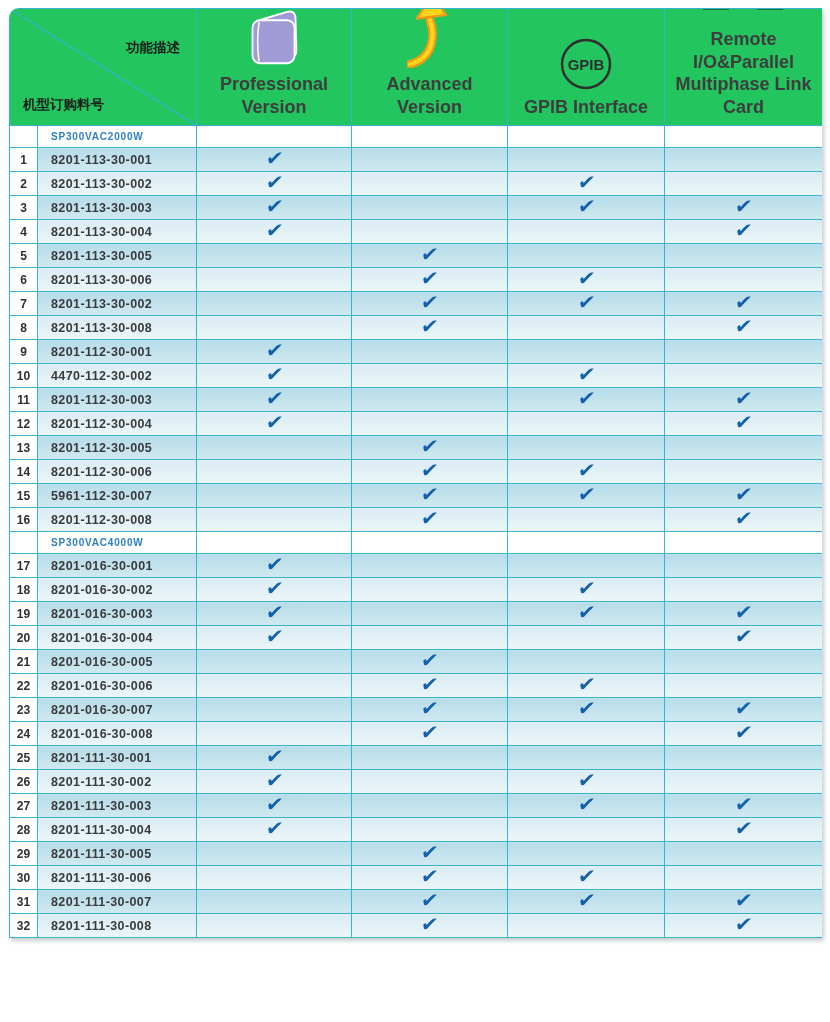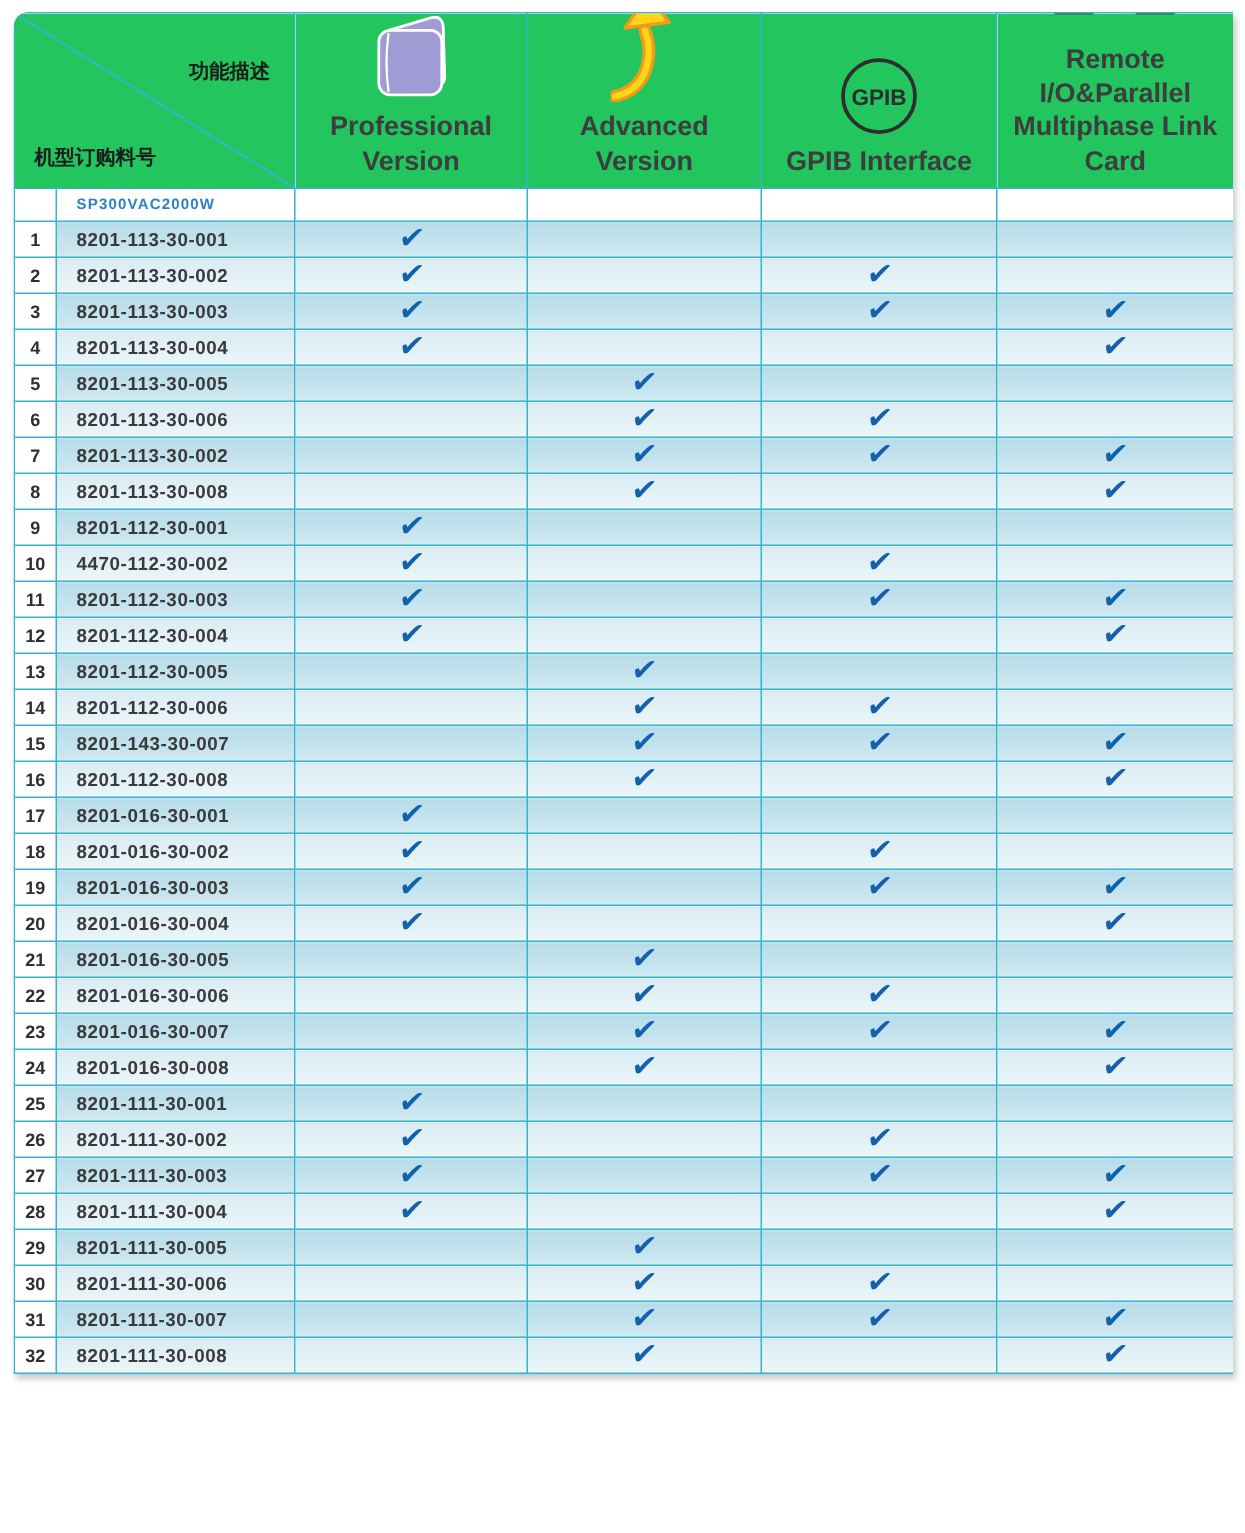--- a/index.html
+++ b/index.html
@@ -243,33 +243,41 @@
           <tr class="data-row even">
             <td class="num-cell">14</td>
             <td class="part-cell stripe">8201-112-30-006</td>
             <td class="check-cell stripe"></td>
             <td class="check-cell stripe"><span class="check">✔</span></td>
             <td class="check-cell stripe"><span class="check">✔</span></td>
             <td class="check-cell stripe"></td>
           </tr>
           <tr class="data-row odd">
             <td class="num-cell">15</td>
-            <td class="part-cell stripe">8201-143-30-007</td>
+            <td class="part-cell stripe">5961-112-30-007</td>
             <td class="check-cell stripe"></td>
             <td class="check-cell stripe"><span class="check">✔</span></td>
             <td class="check-cell stripe"><span class="check">✔</span></td>
             <td class="check-cell stripe"><span class="check">✔</span></td>
           </tr>
           <tr class="data-row even">
             <td class="num-cell">16</td>
             <td class="part-cell stripe">8201-112-30-008</td>
             <td class="check-cell stripe"></td>
             <td class="check-cell stripe"><span class="check">✔</span></td>
             <td class="check-cell stripe"></td>
             <td class="check-cell stripe"><span class="check">✔</span></td>
+          </tr>
+          <tr class="group-row">
+            <td class="num-cell"></td>
+            <td class="model-cell">SP300VAC4000W</td>
+            <td class="group-cell"></td>
+            <td class="group-cell"></td>
+            <td class="group-cell"></td>
+            <td class="group-cell"></td>
           </tr>
           <tr class="data-row odd">
             <td class="num-cell">17</td>
             <td class="part-cell stripe">8201-016-30-001</td>
             <td class="check-cell stripe"><span class="check">✔</span></td>
             <td class="check-cell stripe"></td>
             <td class="check-cell stripe"></td>
             <td class="check-cell stripe"></td>
           </tr>
           <tr class="data-row even">

